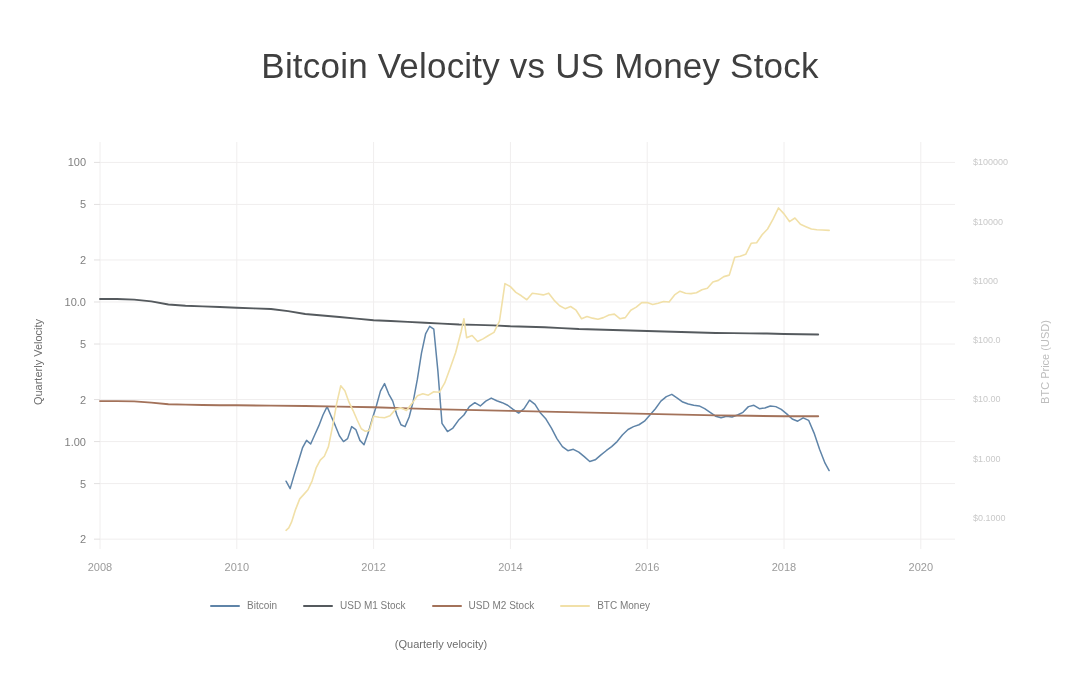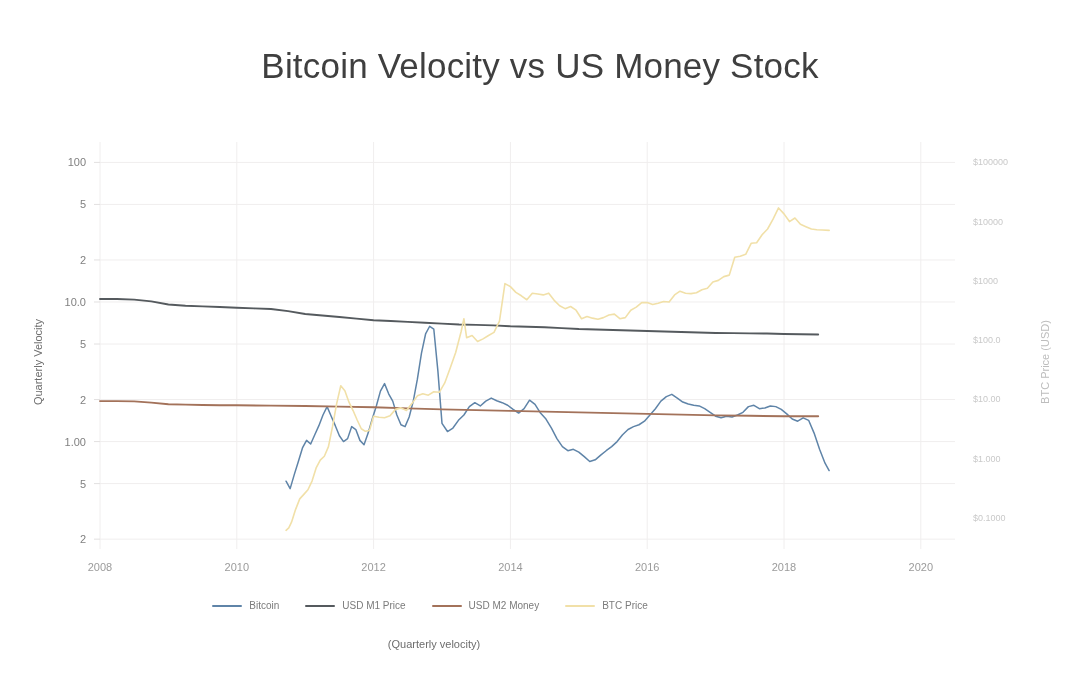--- a/index.html
+++ b/index.html
@@ -100,20 +100,21 @@
     border-radius: 1px;
   }
   .footer-caption {
     position: absolute;
     top: 638px;
     left: 0;
     width: 868px;
     text-align: center;
     font-size: 11px;
     color: #6d6d6d;
+    padding-left: 7px;
   }
   .tick-text-left {
     font-size: 11px;
     fill: #808080;
     text-anchor: end;
     font-family: "Liberation Sans", sans-serif;
   }
   .tick-text-right {
     font-size: 9px;
     fill: #c9c9c9;
@@ -194,27 +195,27 @@
   <div class="axis-label-left">Quarterly Velocity</div>
   <div class="axis-label-right">BTC Price (USD)</div>
 
   <div class="legend" id="legend-container">
       <div class="legend-item">
         <span class="legend-swatch" style="background: rgb(95, 132, 168);"></span>
         <span>Bitcoin</span>
       </div>
       <div class="legend-item">
         <span class="legend-swatch" style="background: rgb(85, 90, 94);"></span>
-        <span>USD M1 Price</span>
+        <span>USD M1 Stock</span>
       </div>
       <div class="legend-item">
         <span class="legend-swatch" style="background: rgb(163, 114, 90);"></span>
-        <span>USD M2 Money</span>
+        <span>USD M2 Stock</span>
       </div>
       <div class="legend-item">
         <span class="legend-swatch" style="background: rgb(241, 224, 168);"></span>
-        <span>BTC Price</span>
+        <span>BTC Money</span>
       </div>
     </div>
 
   <div class="footer-caption">(Quarterly velocity)</div>
 
 </div>
 
 </body></html>

